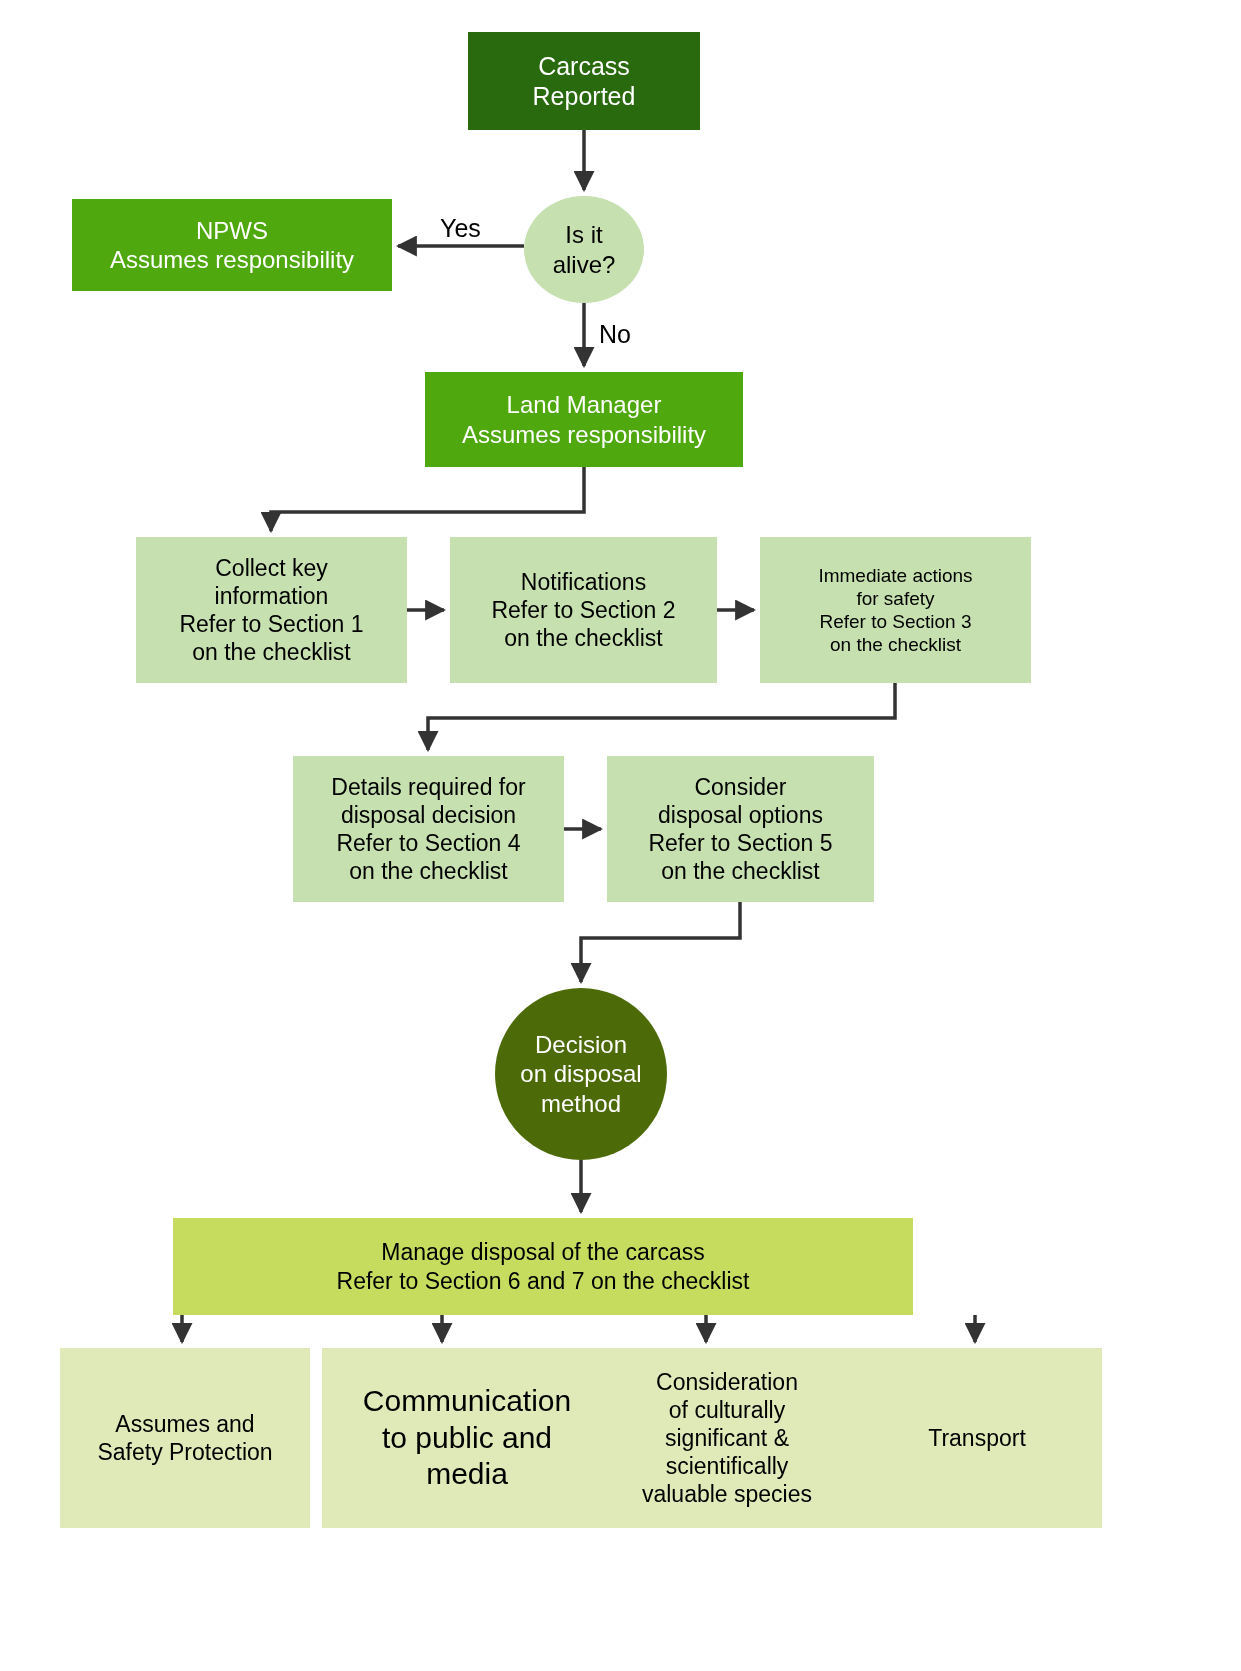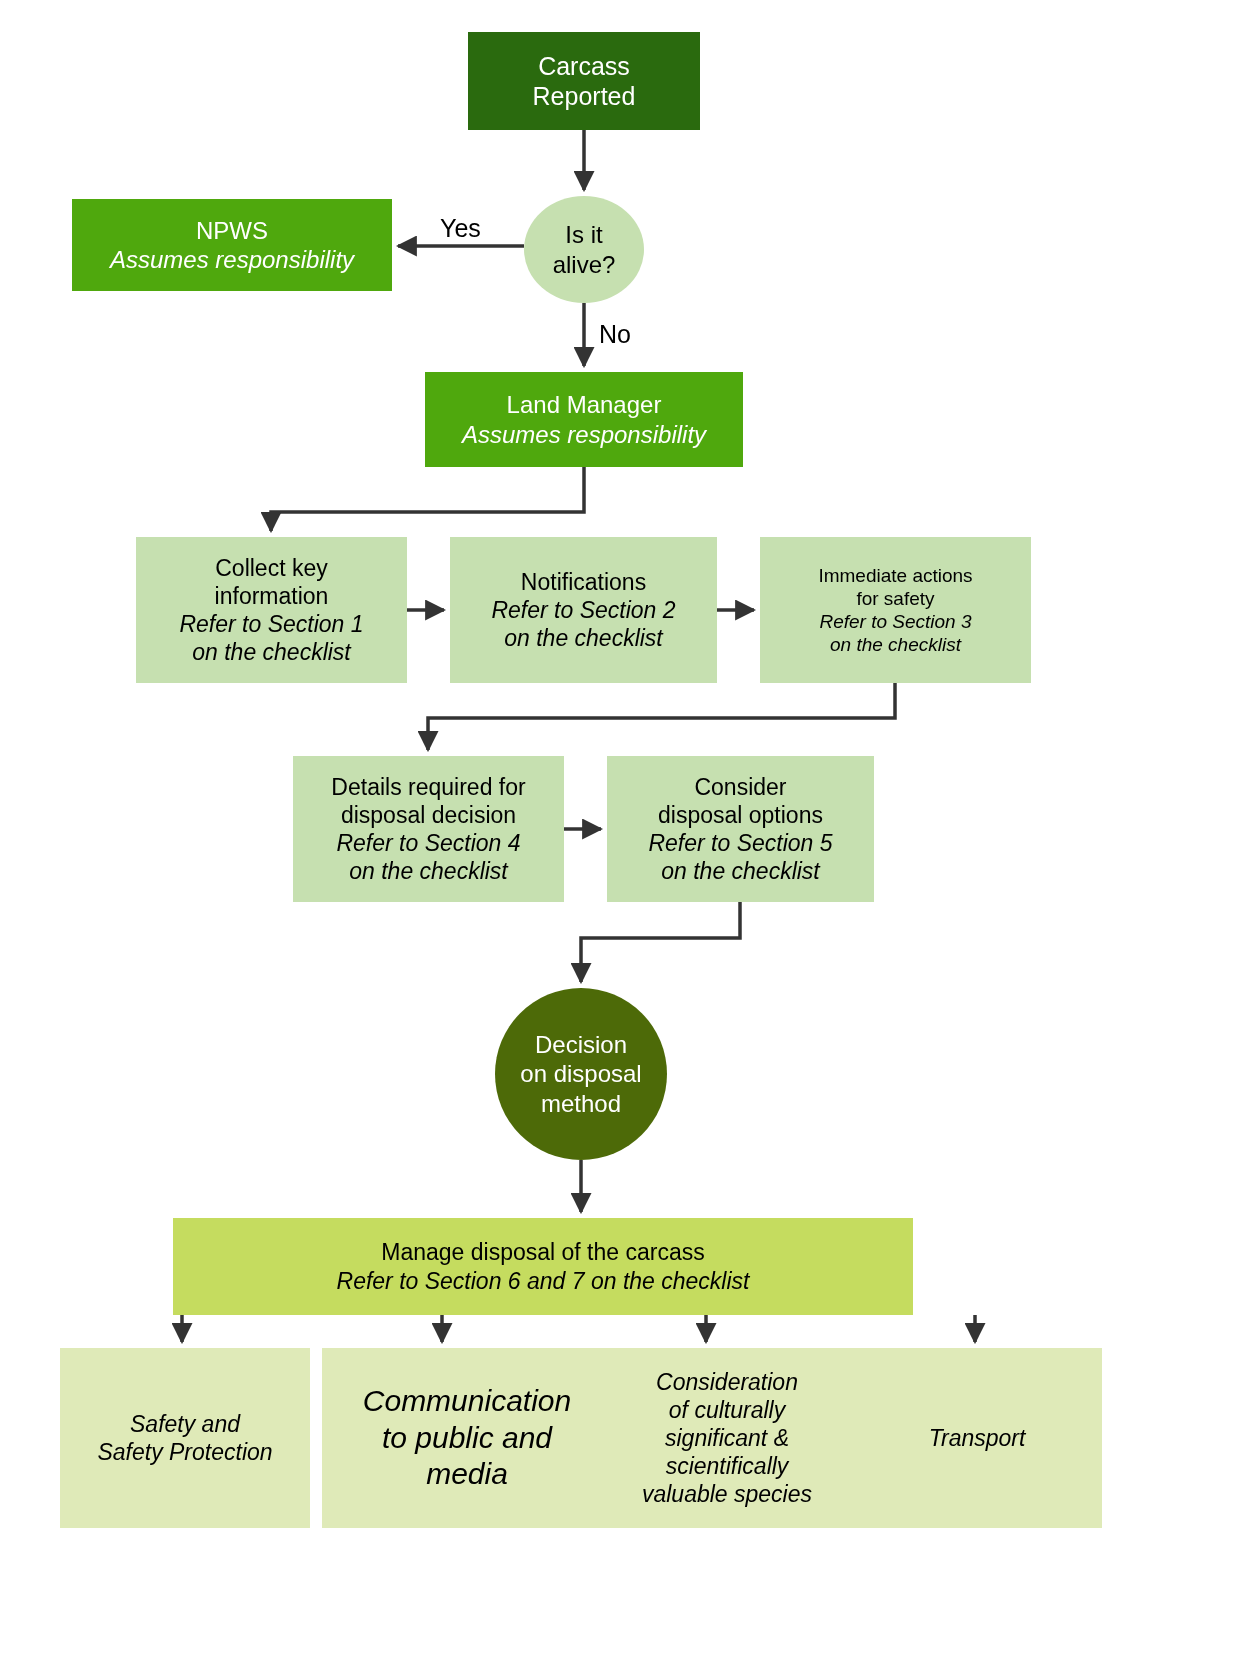--- a/index.html
+++ b/index.html
@@ -25,21 +25,20 @@
     align-items: center;
     justify-content: center;
     text-align: center;
     line-height: 1.22;
   }
   .node .ttl {
     font-weight: normal;
   }
   .node .sub {
     font-weight: normal;
-    font-style: italic;
   }
 
   
   .v-dark-green  { background: #2a6a0e; color: #ffffff; }
   .v-mid-green   { background: #4fa80d; color: #ffffff; }
   .v-pale-green  { background: #c6e0b0; color: #000000; }
   .v-olive       { background: #4d6a08; color: #ffffff; }
   .v-lime        { background: #c5dc5f; color: #000000; }
   .v-lightest    { background: #dfeab8; color: #000000; }
 
@@ -188,21 +187,21 @@
     <div class="ttl">on disposal</div>
     <div class="ttl">method</div>
   </div>
 
   <div class="node v-lime" id="n-manage-disposal">
     <div class="ttl">Manage disposal of the carcass</div>
     <div class="sub">Refer to Section 6 and 7 on the checklist</div>
   </div>
 
   <div class="node v-lightest" id="n-health-safety">
-    <div class="sub">Safety and</div>
+    <div class="sub">Assumes and</div>
     <div class="sub">Safety Protection</div>
   </div>
 
   <div class="node v-lightest" id="n-communication">
     <div class="sub">Communication</div>
     <div class="sub">to public and</div>
     <div class="sub">media</div>
   </div>
 
   <div class="node v-lightest" id="n-consideration">

